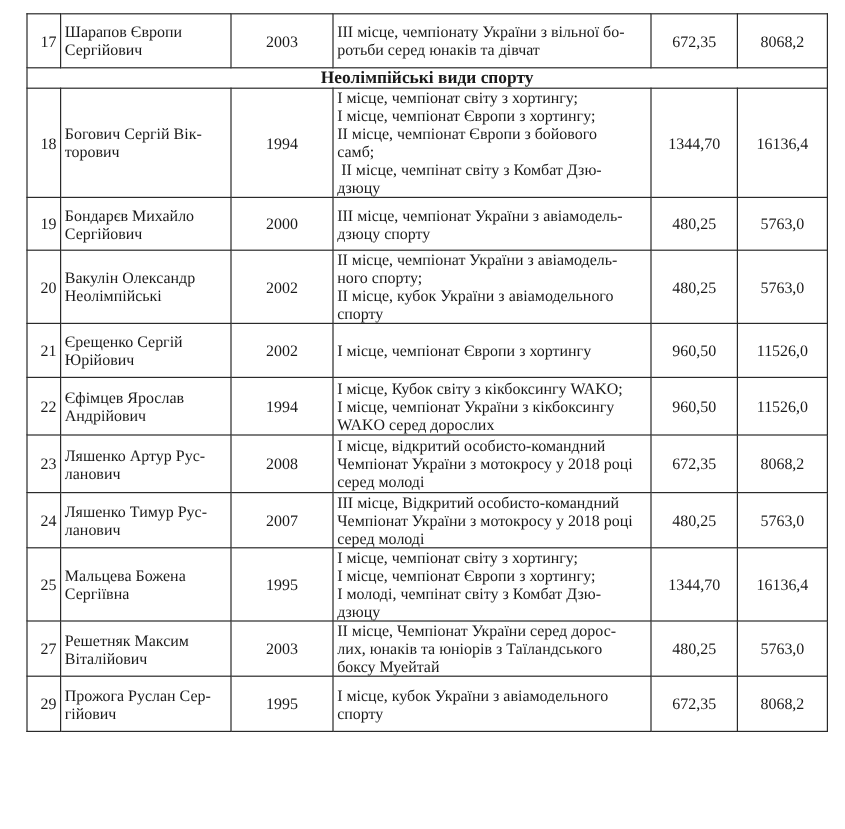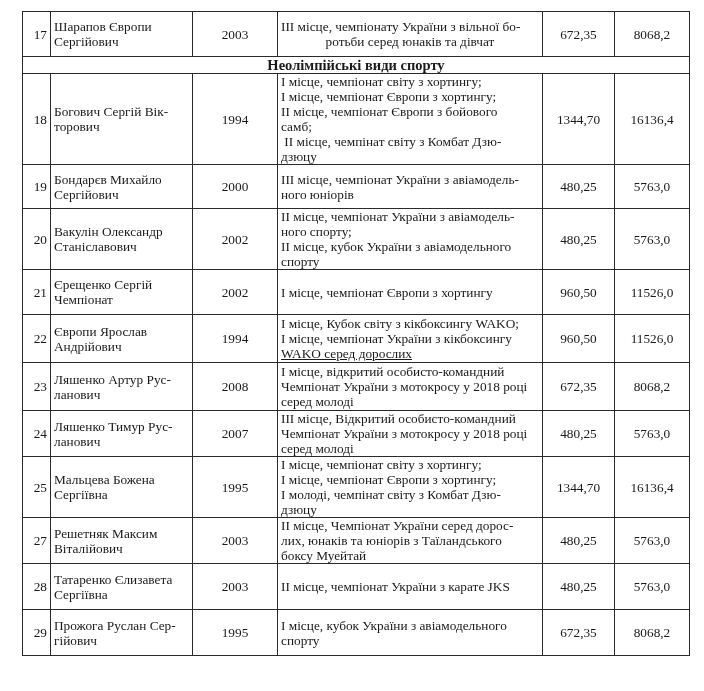--- a/index.html
+++ b/index.html
@@ -34,21 +34,21 @@
   <tbody id="tbody-before">
       <tr style="height: 45px;">
         <td class="num">17</td>
         <td class="name">
           <div>Шарапов Європи</div>
           <div>Сергійович</div>
         </td>
         <td class="year">2003</td>
         <td class="ach">
           <span style="white-space: pre;">ІІІ місце, чемпіонату України з вільної бо-</span>
-          <span style="white-space: pre; text-align: center;">ротьби серед юнаків та дівчат</span>
+          <span style="white-space: pre;">ротьби серед юнаків та дівчат</span>
         </td>
         <td class="val">672,35</td>
         <td class="val">8068,2</td>
       </tr>
     </tbody>
   <tbody>
     <tr>
       <td class="section" colspan="6">Неолімпійські види спорту</td>
     </tr>
   </tbody>
@@ -73,65 +73,65 @@
       </tr>
       <tr style="height: 44px;">
         <td class="num">19</td>
         <td class="name">
           <div>Бондарєв Михайло</div>
           <div>Сергійович</div>
         </td>
         <td class="year">2000</td>
         <td class="ach">
           <span style="white-space: pre;">ІІІ місце, чемпіонат України з авіамодель-</span>
-          <span style="white-space: pre;">ного юніорів</span>
+          <span style="white-space: pre;">дзюцу спорту</span>
         </td>
         <td class="val">480,25</td>
         <td class="val">5763,0</td>
       </tr>
       <tr style="height: 60px;">
         <td class="num">20</td>
         <td class="name">
           <div>Вакулін Олександр</div>
-          <div>Станіславович</div>
+          <div>Неолімпійські</div>
         </td>
         <td class="year">2002</td>
         <td class="ach">
           <span style="white-space: pre;">ІІ місце, чемпіонат України з авіамодель-</span>
           <span style="white-space: pre;">ного спорту;</span>
           <span style="white-space: pre;">ІІ місце, кубок України з авіамодельного</span>
           <span style="white-space: pre;">спорту</span>
         </td>
         <td class="val">480,25</td>
         <td class="val">5763,0</td>
       </tr>
       <tr style="height: 45px;">
         <td class="num">21</td>
         <td class="name">
           <div>Єрещенко Сергій</div>
-          <div>Чемпіонат</div>
+          <div>Юрійович</div>
         </td>
         <td class="year">2002</td>
         <td class="ach">
           <span style="white-space: pre;">І місце, чемпіонат Європи з хортингу</span>
         </td>
         <td class="val">960,50</td>
         <td class="val">11526,0</td>
       </tr>
       <tr style="height: 48px;">
         <td class="num">22</td>
         <td class="name">
-          <div>Європи Ярослав</div>
+          <div>Єфімцев Ярослав</div>
           <div>Андрійович</div>
         </td>
         <td class="year">1994</td>
         <td class="ach">
           <span style="white-space: pre;">І місце, Кубок світу з кікбоксингу WAKO;</span>
           <span style="white-space: pre;">І місце, чемпіонат України з кікбоксингу</span>
-          <span style="white-space: pre; text-decoration: underline;">WAKO серед дорослих</span>
+          <span style="white-space: pre;">WAKO серед дорослих</span>
         </td>
         <td class="val">960,50</td>
         <td class="val">11526,0</td>
       </tr>
       <tr style="height: 48px;">
         <td class="num">23</td>
         <td class="name">
           <div>Ляшенко Артур Рус-</div>
           <div>ланович</div>
         </td>
@@ -184,33 +184,20 @@
         <td class="year">2003</td>
         <td class="ach">
           <span style="white-space: pre;">ІІ місце, Чемпіонат України серед дорос-</span>
           <span style="white-space: pre;">лих, юнаків та юніорів з Таїландського</span>
           <span style="white-space: pre;">боксу Муейтай</span>
         </td>
         <td class="val">480,25</td>
         <td class="val">5763,0</td>
       </tr>
       <tr style="height: 46px;">
-        <td class="num">28</td>
-        <td class="name">
-          <div>Татаренко Єлизавета</div>
-          <div>Сергіївна</div>
-        </td>
-        <td class="year">2003</td>
-        <td class="ach">
-          <span style="white-space: pre;">ІІ місце, чемпіонат України з карате JKS</span>
-        </td>
-        <td class="val">480,25</td>
-        <td class="val">5763,0</td>
-      </tr>
-      <tr style="height: 46px;">
         <td class="num">29</td>
         <td class="name">
           <div>Прожога Руслан Сер-</div>
           <div>гійович</div>
         </td>
         <td class="year">1995</td>
         <td class="ach">
           <span style="white-space: pre;">І місце, кубок України з авіамодельного</span>
           <span style="white-space: pre;">спорту</span>
         </td>

